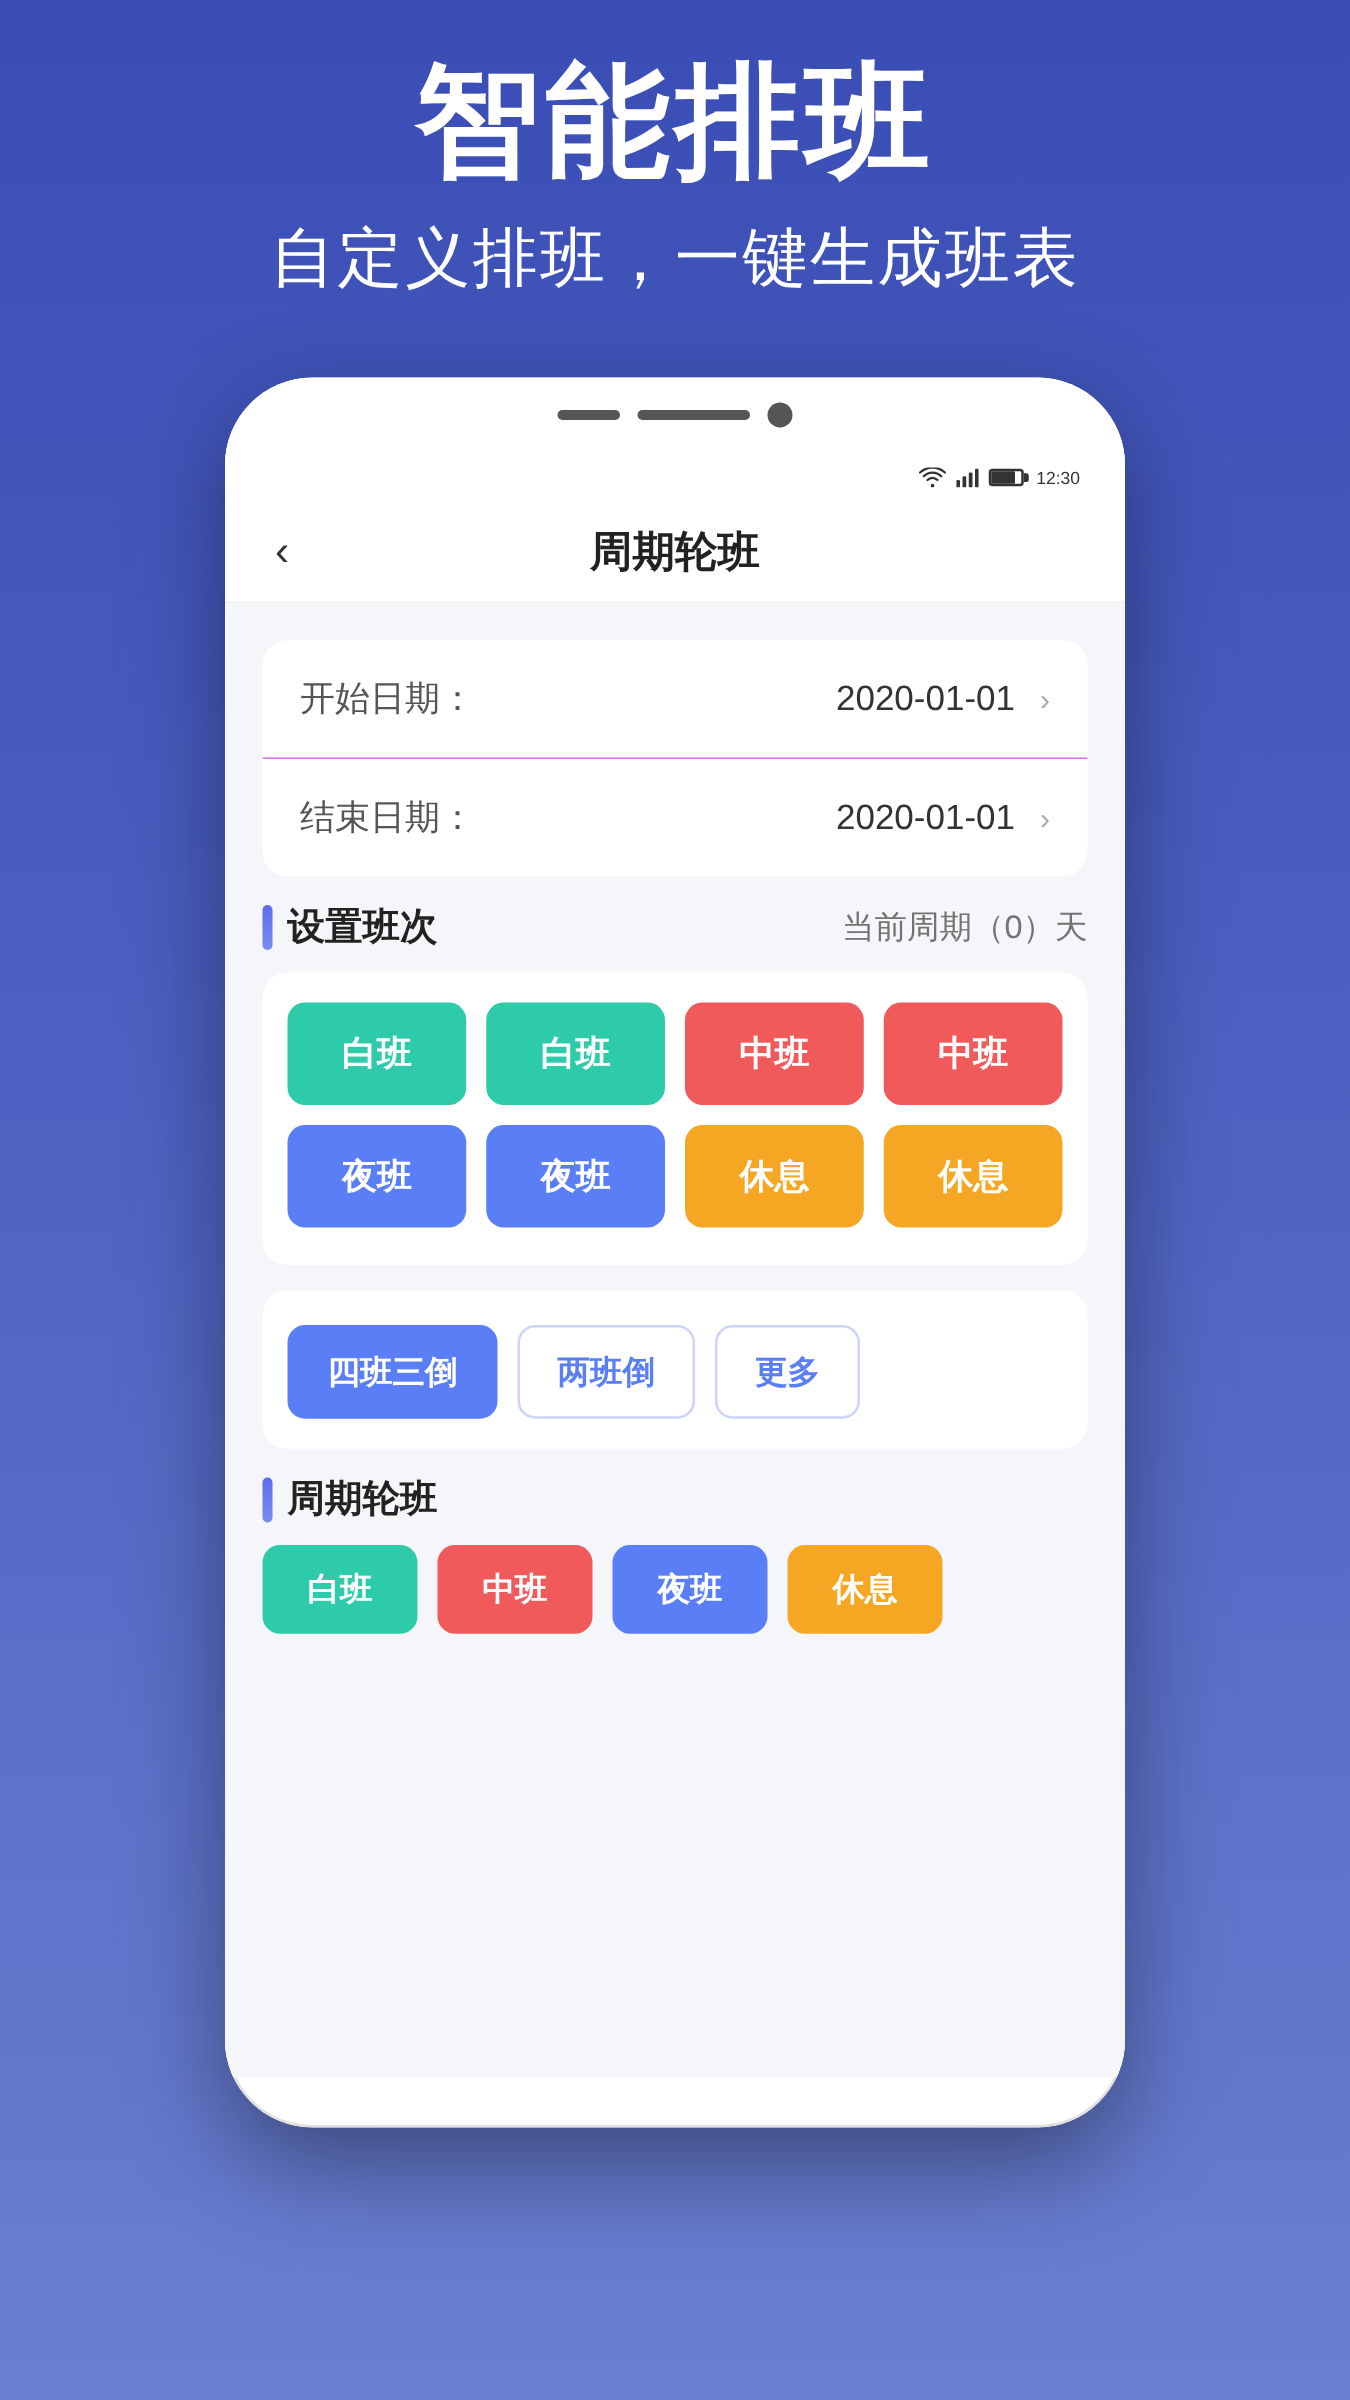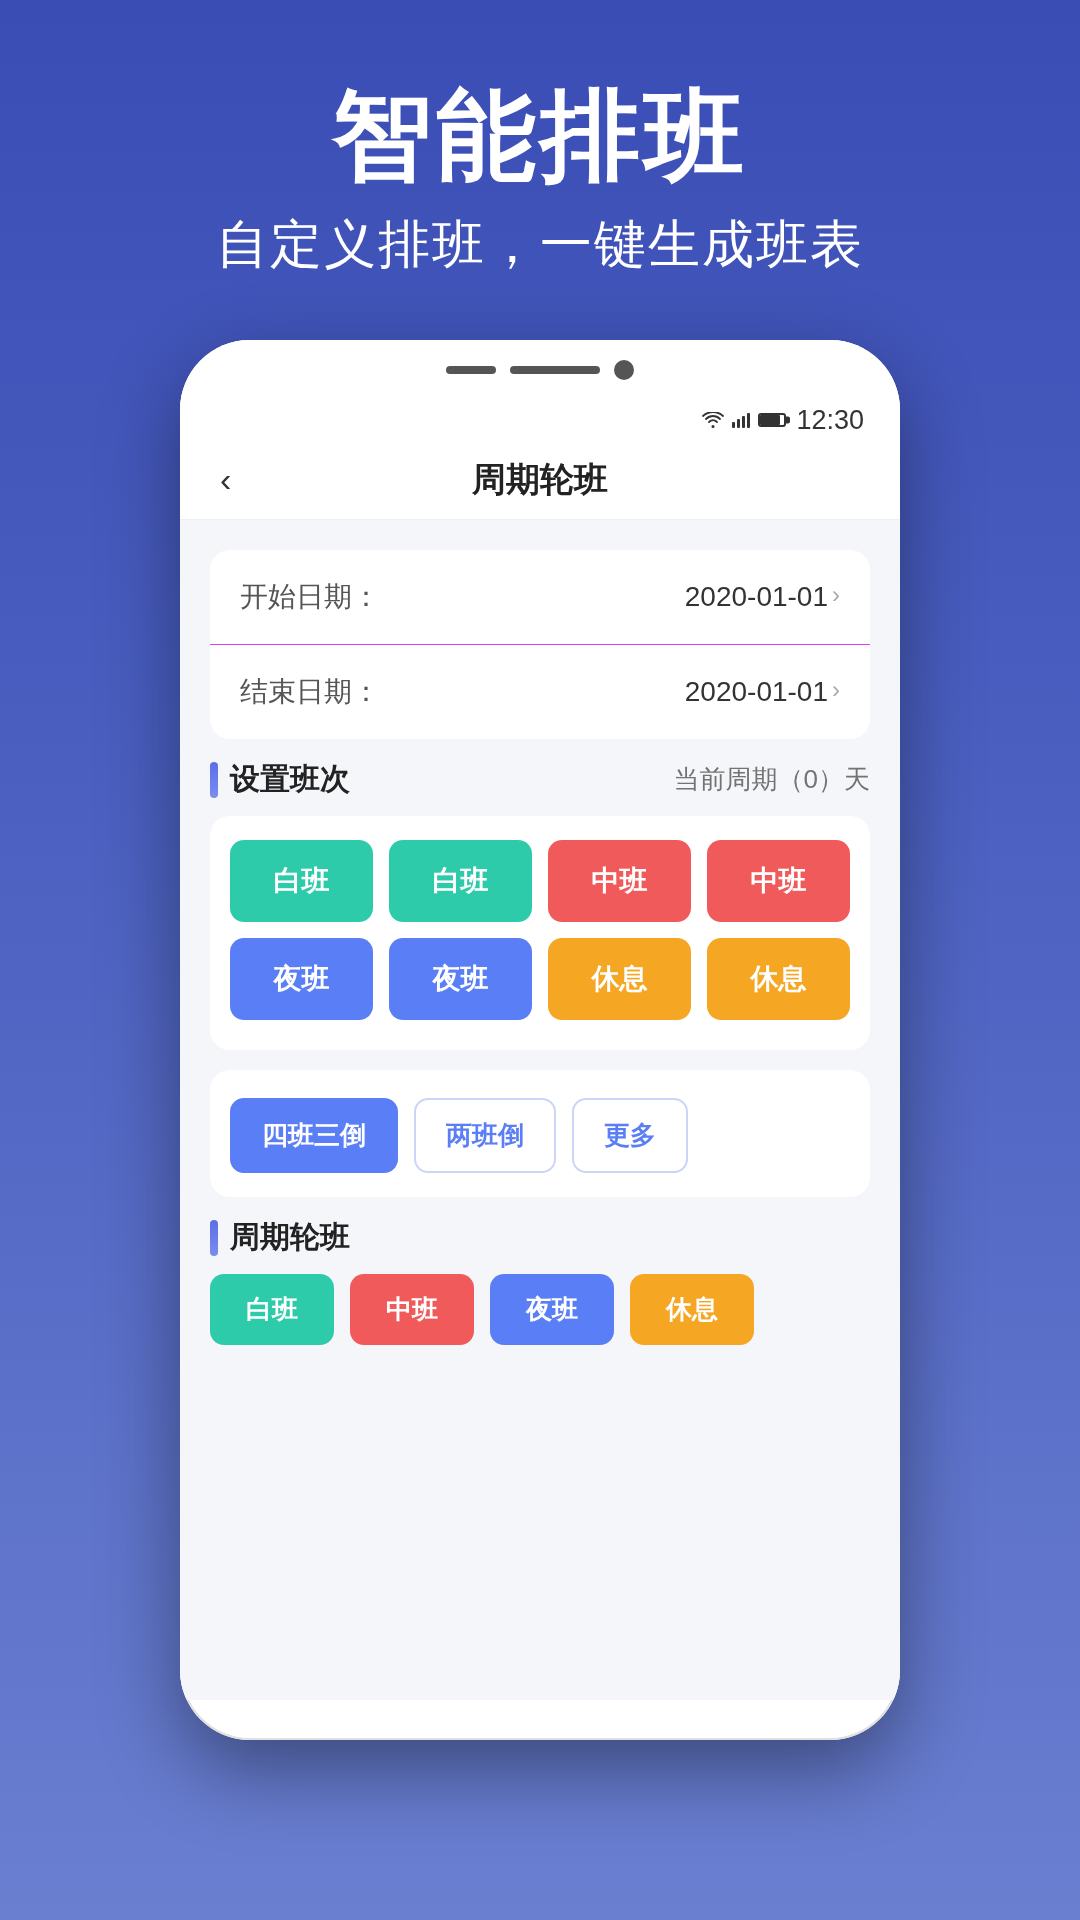--- a/index.html
+++ b/index.html
@@ -8,21 +8,21 @@
       height: 1920px;
       background: linear-gradient(180deg, #3a4db5 0%, #4a5fc0 40%, #6a7fd0 100%);
       font-family: -apple-system, 'PingFang SC', 'Hiragino Sans GB', 'Microsoft YaHei', sans-serif;
       overflow: hidden;
       position: relative;
     }
 
     
     .bg-header {
       text-align: center;
-      padding-top: 80px;
+      padding-top: 42px;
       padding-bottom: 40px;
     }
     .bg-title {
       font-size: 100px;
       font-weight: 900;
       color: #fff;
       letter-spacing: 4px;
       line-height: 1.1;
     }
     .bg-subtitle {
@@ -123,21 +123,21 @@
       background: #333;
       border-radius: 0 2px 2px 0;
     }
     .battery-fill {
       width: 80%;
       height: 100%;
       background: #333;
       border-radius: 1px;
     }
     .status-time {
-      font-size: 27px;
+      font-size: 14px;
       font-weight: 500;
       color: #333;
     }
 
     
     .nav-bar {
       display: flex;
       align-items: center;
       justify-content: center;
       height: 80px;
@@ -214,22 +214,22 @@
     }
     .date-row:last-child {
       border-bottom: none;
     }
     .date-label {
       font-size: 28px;
       color: #555;
     }
     .date-value-row {
       display: flex;
-      align-items: flex-start;
-      gap: 4px;
+      align-items: flex-end;
+      gap: 20px;
     }
     .date-value {
       font-size: 28px;
       color: #333;
     }
     .chevron-right {
       font-size: 24px;
       color: #aaa;
     }
 

